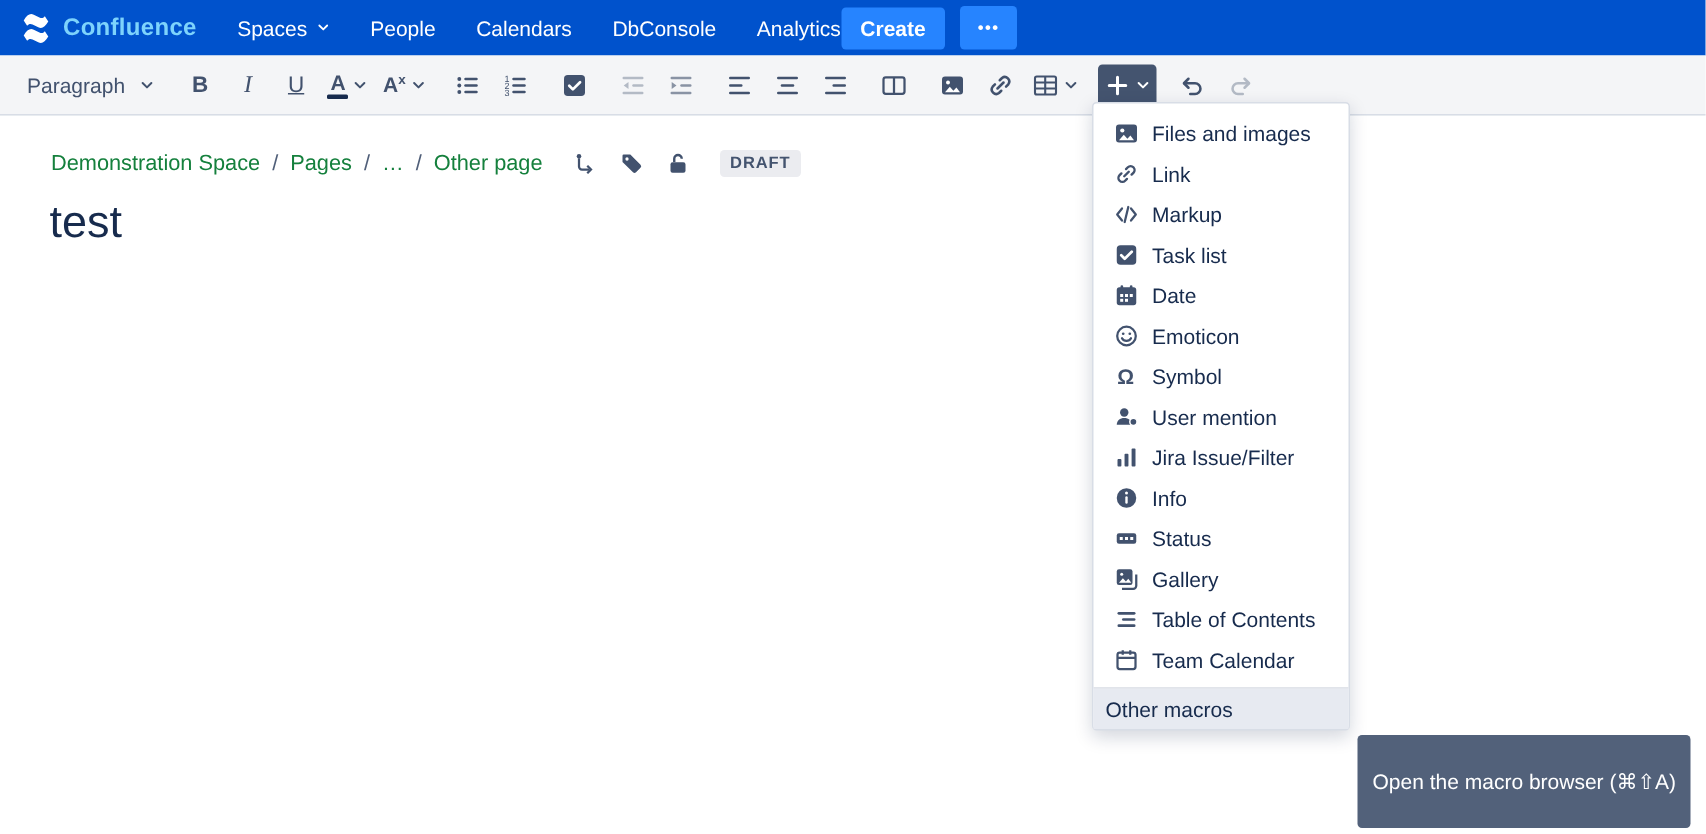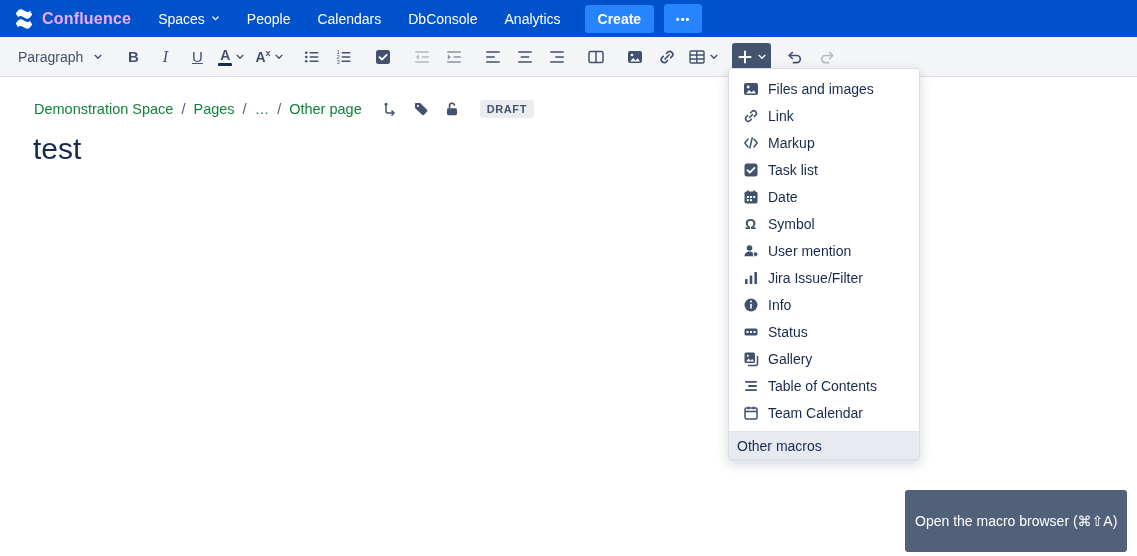--- a/index.html
+++ b/index.html
@@ -11,26 +11,26 @@
     overflow: hidden;
     color: #172B4D;
   }
   
   .topnav {
     position: absolute; top:0; left:0; width:100%; height:37px;
     background:#0052CC; display:flex; align-items:center; padding:0 14px;
   }
   .brand { display:flex; align-items:center; gap:8px; cursor:pointer; }
   .brand svg { width:20px; height:20px; }
-  .brand-text { color:#f0abfc; font-size:16px; font-weight:600; letter-spacing:.2px; }
+  .brand-text { color:#7dd3fc; font-size:16px; font-weight:600; letter-spacing:.2px; }
   .nav-items { display:flex; align-items:center; gap:27px; margin-left:27px; }
   .nav-item { color:#fff; font-size:14px; display:flex; align-items:center; gap:6px; cursor:pointer; white-space:nowrap; }
   .nav-item svg { width:9px; height:9px; }
   .create-btn {
-    margin-left:24px; background:#2684FF; color:#fff; font-weight:700; font-size:14px;
+    background:#2684FF; color:#fff; font-weight:700; font-size:14px;
     border:none; border-radius:3px; padding:6px 13px; cursor:pointer; font-family:inherit;
   }
   .more-btn {
     margin-left:10px; background:#2684FF; color:#fff; border:none; border-radius:3px;
     width:38px; height:29px; font-size:11px; font-weight:700; letter-spacing:1px; cursor:pointer; font-family:inherit;
   }
   
   .toolbar {
     position:absolute; top:37px; left:0; width:100%; height:40px;
     background:#f4f5f7; border-bottom:1px solid #d8dde6;
@@ -63,21 +63,21 @@
   .bc-tool svg { width:16px; height:16px; }
   .draft-badge {
     margin-left:12px; background:#EBECF0; color:#44546F; font-size:11px; font-weight:700;
     letter-spacing:.6px; padding:3px 7px; border-radius:3px;
   }
   
   .page-title { position:absolute; top:132px; left:33px; font-size:30px; font-weight:400; color:#172B4D; }
   .editor-canvas { position:absolute; top:180px; left:0; width:100%; height:376px; }
   
   .insert-menu {
-    position:absolute; left:728px; top:68px; width:192px; background:#fff;
+    position:absolute; left:728px; top:68px; width:172px; background:#fff;
     border:1px solid #d8dde6; border-radius:3px; box-shadow:0 4px 12px rgba(9,30,66,.18);
     padding-top:6px; z-index:10;
   }
   .menu-item { display:flex; align-items:center; gap:9px; height:27px; padding:0 10px 0 13px; font-size:14px; color:#172B4D; cursor:pointer; }
   .menu-icon { width:17px; height:17px; display:flex; align-items:center; justify-content:center; flex:none; }
   .menu-icon svg { width:16px; height:16px; }
   .omega { font-size:14px; color:#42526E; font-weight:600; }
   .menu-footer {
     margin-top:5px; border-top:1px solid #e1e4ea; background:#E7EAF1; height:28px;
     display:flex; align-items:center; padding:0 8px; font-size:14px; color:#172B4D; cursor:pointer;
@@ -382,20 +382,31 @@
             <rect x="3.8" y="7" width="2" height="2" fill="#fff"></rect>
             <rect x="7" y="7" width="2" height="2" fill="#fff"></rect>
             <rect x="10.2" y="7" width="2" height="2" fill="#fff"></rect>
             <rect x="3.8" y="10.2" width="2" height="2" fill="#fff"></rect>
             <rect x="7" y="10.2" width="2" height="2" fill="#fff"></rect>
           </svg>
         </span>
     <span class="menu-label">Date</span>
   </div>
 
+  <div class="menu-item">
+    <span class="menu-icon">
+          <svg viewBox="0 0 16 16" fill="none" stroke="#42526E" stroke-width="1.5">
+            <circle cx="8" cy="8" r="6.2"></circle>
+            <circle cx="5.8" cy="6.5" r="0.9" fill="#42526E" stroke="none"></circle>
+            <circle cx="10.2" cy="6.5" r="0.9" fill="#42526E" stroke="none"></circle>
+            <path d="M5 9.5a3.4 3.4 0 006 0" stroke-linecap="round"></path>
+          </svg>
+        </span>
+    <span class="menu-label">Emoticon</span>
+  </div>
 
   <div class="menu-item">
     <span class="menu-icon">
           <span class="omega">Ω</span>
         </span>
     <span class="menu-label">Symbol</span>
   </div>
 
   <div class="menu-item">
     <span class="menu-icon">

